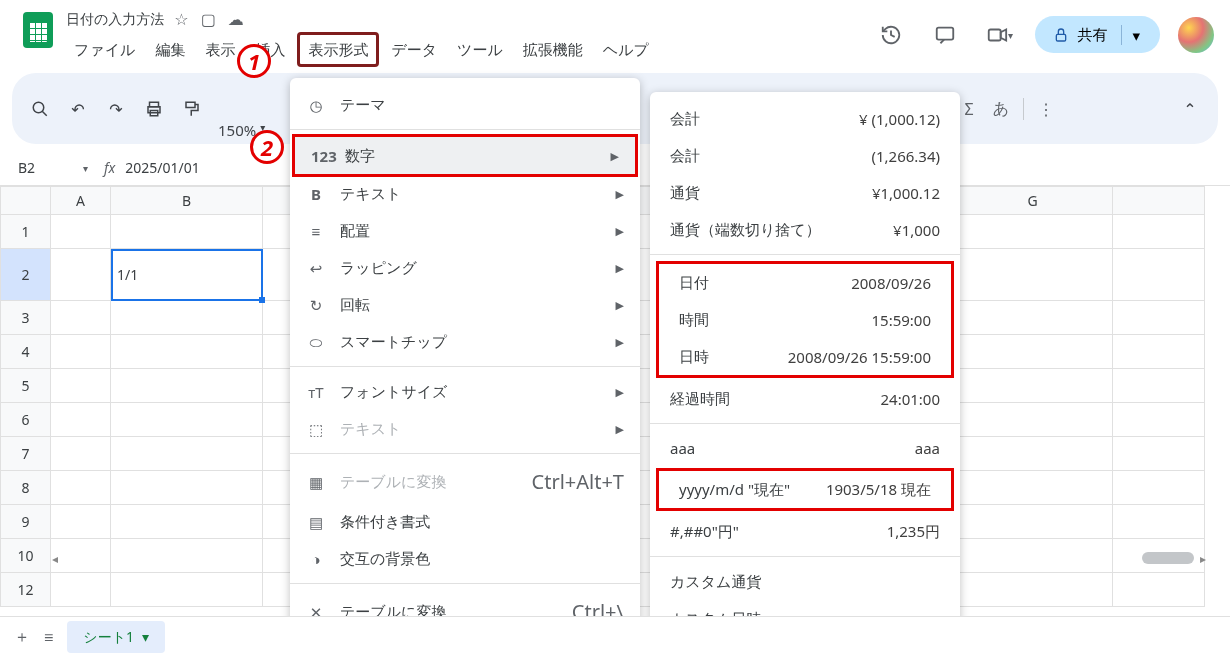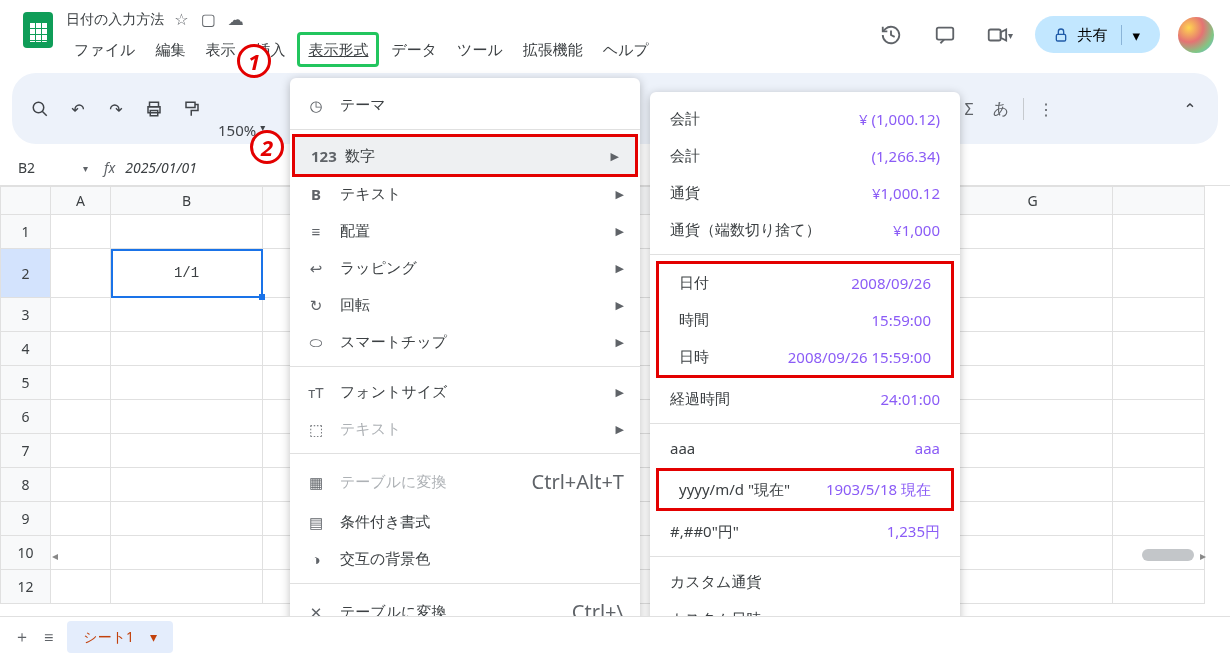--- a/index.html
+++ b/index.html
@@ -8,78 +8,78 @@
 .header { display: flex; align-items: flex-start; padding: 8px 16px 0 16px; }
 .logo-wrap { width: 44px; height: 44px; display: flex; align-items: center; justify-content: center; border-radius: 50%; }
 .logo { width: 30px; height: 36px; background: #0f9d58; border-radius: 4px; position: relative; }
 .logo::after { content: ''; position: absolute; top: 10px; left: 6px; right: 6px; bottom: 6px; background: #fff; border-radius: 1px; background-image: linear-gradient(#0f9d58 1px, transparent 1px), linear-gradient(90deg, #0f9d58 1px, transparent 1px); background-size: 6px 6px; }
 .title-area { flex: 1; padding-left: 6px; }
 .title-row { display: flex; align-items: center; gap: 10px; }
 .doc-title { font-size: 14px; color: #3c4043; }
 .title-icons { color: #5f6368; display: flex; gap: 12px; }
 .menubar { display: flex; gap: 4px; margin-top: 2px; font-size: 15px; color: #3c4043; align-items: center; }
 .menu-item { padding: 4px 8px; border-radius: 4px; cursor: pointer; }
-.menu-item.highlighted { border: 3px solid #22c55e; text-decoration: underline; }
+.menu-item.highlighted { border: 3px solid #7f1d1d; }
 .header-right { display: flex; align-items: center; gap: 18px; padding-top: 8px; }
 .circle-btn { width: 36px; height: 36px; border-radius: 50%; display: flex; align-items: center; justify-content: center; color: #5f6368; cursor: pointer; }
 .share-btn { display: flex; align-items: center; gap: 8px; background: #c2e7ff; padding: 8px 10px 8px 18px; border-radius: 30px; font-size: 15px; cursor: pointer; }
 .share-btn .caret { padding: 0 10px; border-left: 1px solid #8ab4d8; margin-left: 6px; }
 .avatar { width: 36px; height: 36px; border-radius: 50%; background: radial-gradient(circle at 30% 30%, #ffd54f, #e57373 40%, #81c784 70%, #64b5f6); }
 
 .toolbar { margin: 6px 12px; background: #edf2fa; border-radius: 24px; padding: 4px 16px; display: flex; align-items: center; gap: 14px; color: #404449; position: relative; }
 .tool-icon { width: 24px; height: 24px; display: flex; align-items: center; justify-content: center; cursor: pointer; font-size: 16px; }
 .zoom { font-size: 15px; display: flex; align-items: flex-start; gap: 4px; margin-top: 43px; }
 .toolbar-end { margin-left: auto; display: flex; align-items: center; gap: 12px; }
 .fih { width: 20px; height: 20px; display:flex; align-items:center; justify-content:center; color:#5f6368; }
 .divider { width: 1px; height: 22px; background: #c6cace; }
 
 .namebox-row { display: flex; align-items: center; padding: 4px 12px; border-bottom: 1px solid #e0e0e0; }
 .namebox { width: 82px; font-size: 14px; color: #3c4043; padding: 4px 6px; display: flex; align-items: center; justify-content: space-between; }
 .namebox .caret { color: #5f6368; font-size: 10px; }
 .fx { color: #5f6368; font-style: italic; padding: 0 10px; font-size: 14px; }
-.fbar { font-size: 14px; color: #3c4043; font-style: italic; }
+.fbar { font-size: 14px; color: #3c4043; }
 
 .grid-wrap { position: relative; }
 table.grid { border-collapse: collapse; font-size: 14px; color: #3c4043; }
 .grid th, .grid td { border: 1px solid #e0e0e0; font-weight: normal; }
 .colhead { background: #f8f9fa; height: 28px; text-align: center; }
 .rowhead { background: #f8f9fa; width: 50px; text-align: center; }
 .corner { background: #f8f9fa; width: 50px; }
 .colA { width: 60px; }
 .colB { width: 152px; }
 .colG { width: 160px; }
 .colH { width: 92px; }
 .row { height: 34px; }
 .rowhead.sel { background: #d3e3fd; }
-.cell { padding: 16px 6px; text-align: center; font-family: Liberation Mono, monospace; }
+.cell { padding: 16px 6px; text-align: left; }
 .cell.active { outline: 2px solid #1a73e8; outline-offset: -2px; position: relative; }
 .cell.active::after { content: ''; position: absolute; right: -3px; bottom: -3px; width: 6px; height: 6px; background: #1a73e8; }
 
 .dropdown { position: absolute; background: #fff; border-radius: 6px; box-shadow: 0 2px 10px rgba(0,0,0,0.25); padding: 8px 0; font-size: 15px; color: #3c4043; }
 .drop1 { top: 78px; left: 290px; width: 350px; }
 .drop2 { top: 92px; left: 650px; width: 310px; }
 .d-item { display: flex; align-items: center; padding: 8px 16px; gap: 14px; cursor: pointer; }
 .d-item.hover-effect { background: #eef0f2; }
 .d-item .icn { width: 20px; text-align: center; color: #5f6368; }
 .d-item .lbl { flex: 1; }
 .d-item .arrow { color: #5f6368; font-size: 11px; }
 .d-item .shortcut { color: #5f6368; font-size: 20px; }
 .d-item.disabled { color: #adb1b5; }
 .d-item.boxed { border: 3px solid #e30000; margin: -2px 2px; }
 .d-sep { border-top: 1px solid #e0e0e0; margin: 6px 0; }
 .d2-item { display: flex; justify-content: space-between; padding: 8px 20px; cursor: pointer; align-items: center; }
-.d2-item .example { color: #8b5cf6; }
+.d2-item .example { color: #404040; }
 .d2-box { border: 3px solid #e30000; margin: 2px 6px; }
 
 .callout { position: absolute; width: 34px; height: 34px; border: 3px solid #e30000; border-radius: 50%; display: flex; align-items: center; justify-content: center; color: #e30000; font-weight: bold; font-style: italic; font-size: 22px; background: #fff; }
 .callout1 { top: 44px; left: 237px; }
 .callout2 { top: 130px; left: 250px; }
 
 .sheetbar { position: absolute; bottom: 0; left: 0; right: 0; height: 40px; border-top: 1px solid #e0e0e0; display: flex; align-items: center; padding: 0 14px; gap: 14px; background: #fff; }
-.sheet-tab { background: #e4edfc; padding: 6px 16px; border-radius: 4px; font-size: 14px; display: flex; gap: 16px; color:#c2410c; }
+.sheet-tab { background: #e4edfc; padding: 6px 16px; border-radius: 4px; font-size: 14px; display: flex; gap: 8px; color:#15803d; }
 .sb-icon { color: #5f6368; cursor: pointer; }
 
 .hscroll { position: absolute; bottom: 41px; left: 50px; right: 22px; height: 16px; display: flex; align-items: center; }
 .hscroll .thumb { margin-left: auto; width: 52px; height: 12px; background: #c3c6c9; border-radius: 6px; margin-right: 4px; }
 .hscroll .arrowbtn { color: #888; font-size: 12px; padding: 0 2px;}
 </style>
 </head>
 <body>
 
 <div class="header">

